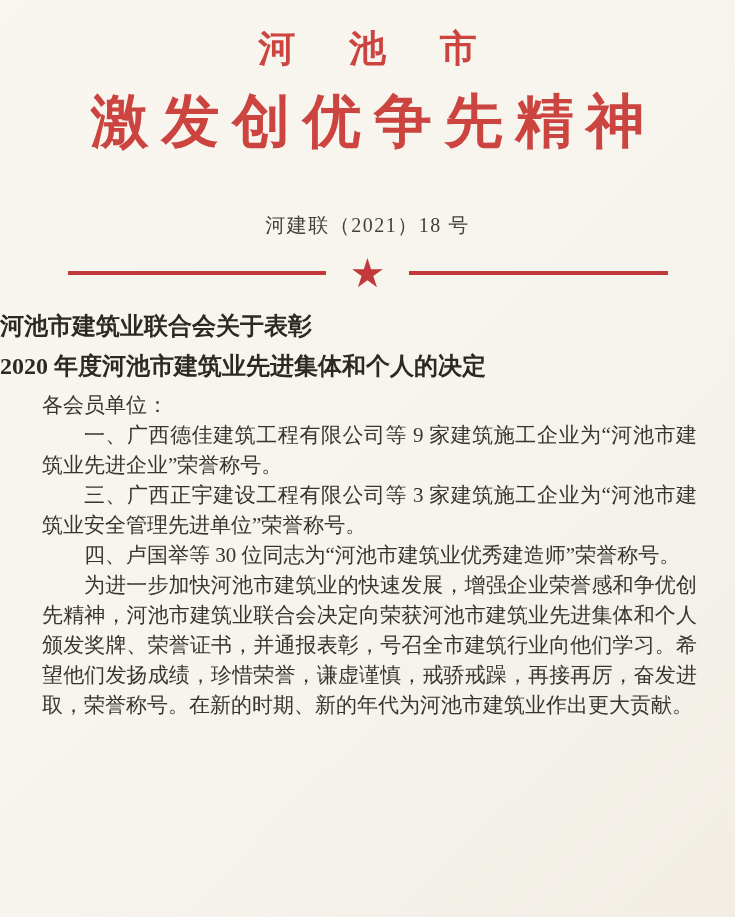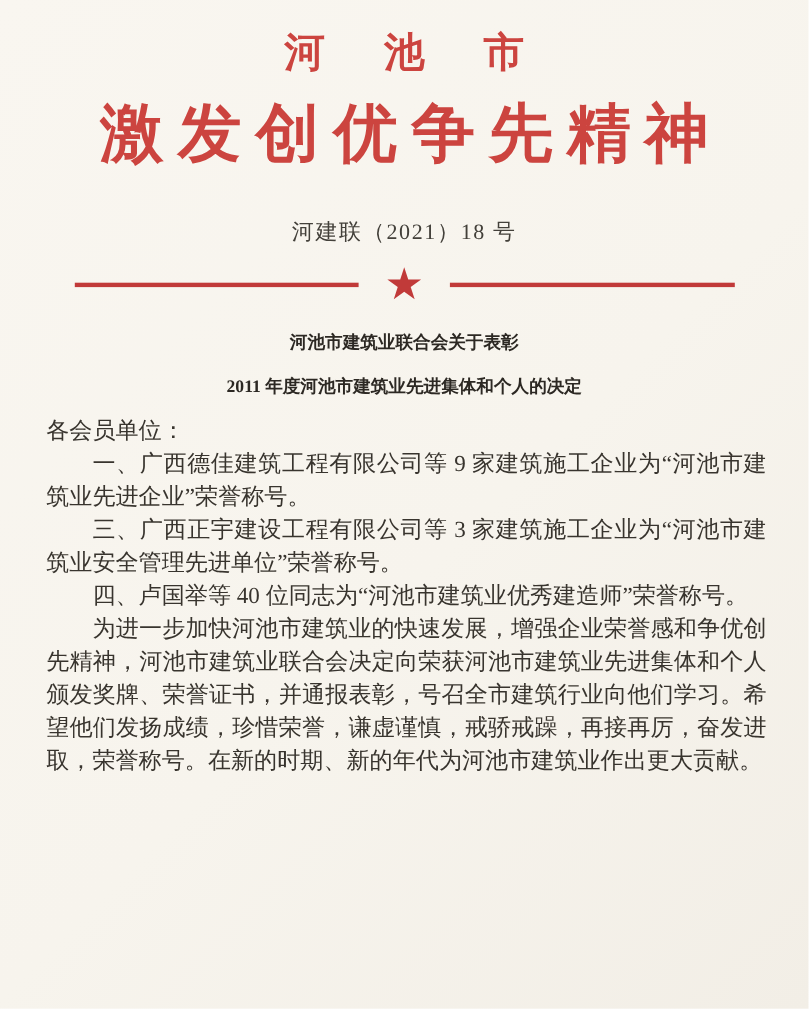--- a/index.html
+++ b/index.html
@@ -35,21 +35,21 @@
     margin-top:16px;
     text-align:center;
     font-size:58px;
     font-weight:700;
     color:var(--header-red);
     letter-spacing:0.22em;
     padding-left:0.22em;
     line-height:68px;
   }
   .doc-number{
-    margin-top:42px;
+    margin-top:56px;
     text-align:center;
     font-size:20px;
     letter-spacing:1.5px;
     color:#43403a;
     line-height:26px;
   }
   
   .divider{
     margin:16px auto 0 auto;
     width:600px;
@@ -64,24 +64,24 @@
   }
   .divider .star{
     color:var(--rule-red);
     font-size:40px;
     line-height:38px;
     font-family:"DejaVu Sans",sans-serif;
   }
   
   .doc-title{
     margin-top:14px;
-    text-align:center;
+    text-align:left;
     font-weight:700;
     color:var(--title-ink);
-    font-size:16px;
+    font-size:24px;
     line-height:40px;
   }
   
   .body{
     margin-top:4px;
     padding:0 38px 0 42px;
     font-size:21px;
     line-height:30px;
     text-align:justify;
     color:var(--ink);
@@ -100,24 +100,24 @@
   <div class="doc-number">河建联（2021）18 号</div>
 
   <div class="divider">
     <span class="rule"></span>
     <span class="star">★</span>
     <span class="rule"></span>
   </div>
 
   <div class="doc-title">
     <div>河池市建筑业联合会关于表彰</div>
-    <div>2011 年度河池市建筑业先进集体和个人的决定</div>
+    <div>2020 年度河池市建筑业先进集体和个人的决定</div>
   </div>
 
   <div class="body">
     <p>各会员单位：</p>
     <p class="indent">一、广西德佳建筑工程有限公司等 9 家建筑施工企业为“河池市建筑业先进企业”荣誉称号。</p>
     <p class="indent">三、广西正宇建设工程有限公司等 3 家建筑施工企业为“河池市建筑业安全管理先进单位”荣誉称号。</p>
-    <p class="indent">四、卢国举等 40 位同志为“河池市建筑业优秀建造师”荣誉称号。</p>
+    <p class="indent">四、卢国举等 30 位同志为“河池市建筑业优秀建造师”荣誉称号。</p>
     <p class="indent">为进一步加快河池市建筑业的快速发展，增强企业荣誉感和争优创先精神，河池市建筑业联合会决定向荣获河池市建筑业先进集体和个人颁发奖牌、荣誉证书，并通报表彰，号召全市建筑行业向他们学习。希望他们发扬成绩，珍惜荣誉，谦虚谨慎，戒骄戒躁，再接再厉，奋发进取，荣誉称号。在新的时期、新的年代为河池市建筑业作出更大贡献。</p>
   </div>
 
 </div>
 
 </body></html>

